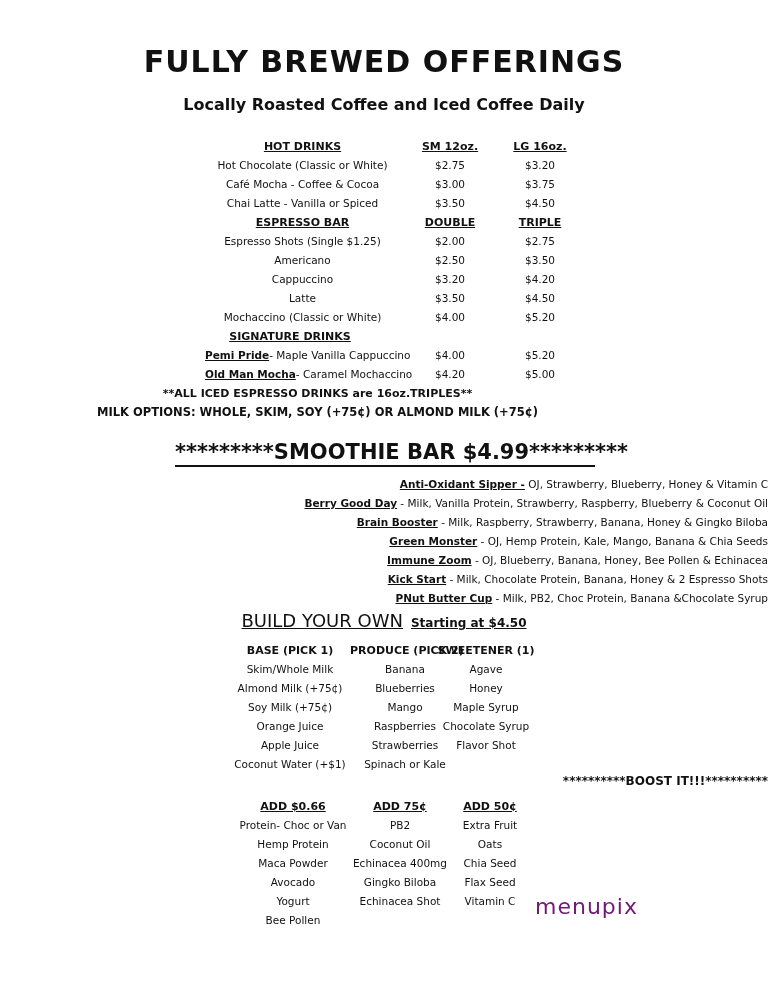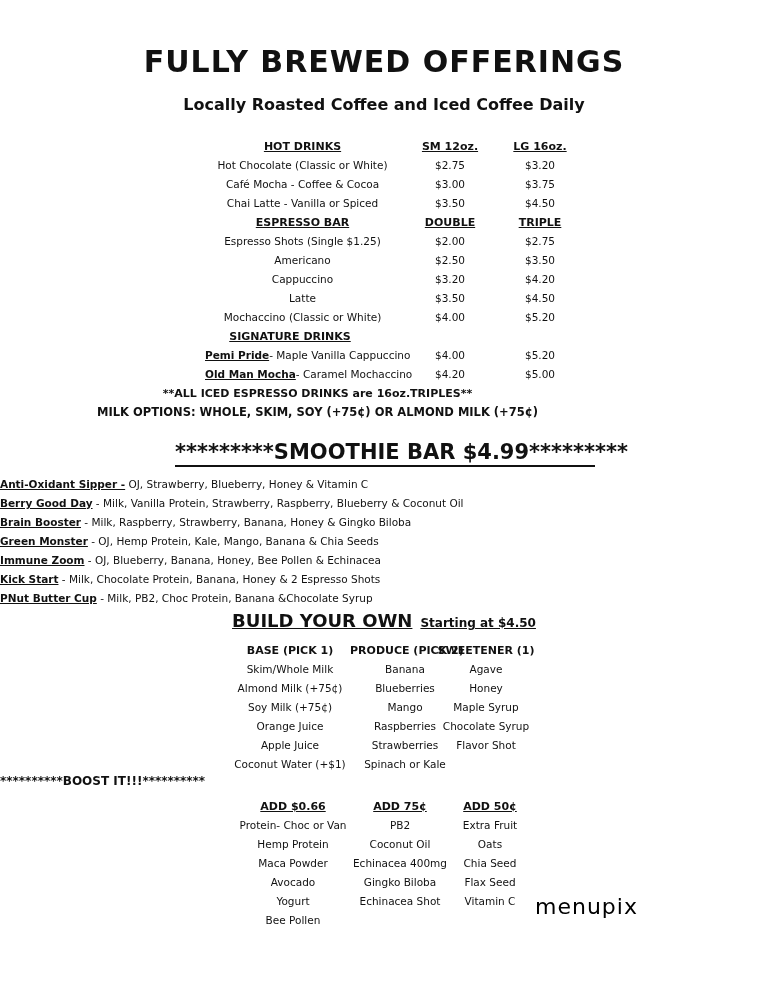--- a/index.html
+++ b/index.html
@@ -9,31 +9,31 @@
   .subtitle{left:0;width:768px;top:95px;text-align:center;font-size:16px;font-weight:bold;}
   .row{position:absolute;left:0;width:768px;height:18px;font-size:10.5px;}
   .row .c1{position:absolute;left:200px;width:205px;text-align:center;}
   .row .c2{position:absolute;left:415px;width:70px;text-align:center;}
   .row .c3{position:absolute;left:505px;width:70px;text-align:center;}
   .hdr{font-weight:bold;text-decoration:underline;font-size:11px;}
   .c1.left{text-align:left;left:205px;width:230px;}
   .b{font-weight:bold;text-decoration:underline;}
   .center-line{position:absolute;left:0;width:635px;text-align:center;font-size:11px;font-weight:bold;}
   .smoothie-title{position:absolute;left:175px;width:420px;top:440px;text-align:center;font-size:21px;font-weight:bold;border-bottom:2px solid #111;padding-bottom:1px;white-space:nowrap;}
-  .sm-row{position:absolute;left:0;width:768px;text-align:left;font-size:10.5px;white-space:nowrap;}
+  .sm-row{position:absolute;left:0;width:768px;text-align:right;font-size:10.5px;white-space:nowrap;}
   .sm-row .nm{font-weight:bold;text-decoration:underline;}
   .byo{position:absolute;left:0;width:768px;top:610px;text-align:center;white-space:nowrap;}
-  .byo .big{font-size:18px;font-weight:bold;text-decoration:underline;}
+  .byo .big{font-size:18px;font-weight:normal;text-decoration:underline;}
   .byo .small{font-size:12px;font-weight:bold;text-decoration:underline;margin-left:8px;}
   .col{position:absolute;text-align:center;font-size:10.5px;}
   .col div{height:19px;line-height:19px;white-space:nowrap;}
   .col .h{font-weight:bold;font-size:11px;}
   .col .hu{font-weight:bold;font-size:11px;text-decoration:underline;}
-  .boost{position:absolute;left:0;width:768px;top:774px;text-align:left;font-size:12px;font-weight:bold;}
-  .wm{position:absolute;left:535px;top:894px;font-size:22px;color:#000000;letter-spacing:1px;font-family:"DejaVu Sans",sans-serif;}
+  .boost{position:absolute;left:0;width:768px;top:774px;text-align:right;font-size:12px;font-weight:bold;}
+  .wm{position:absolute;left:535px;top:894px;font-size:22px;color:#701a75;letter-spacing:1px;font-family:"DejaVu Sans",sans-serif;}
 </style>
 </head>
 <body>
 
 <div class="abs title">FULLY BREWED OFFERINGS</div>
 <div class="abs subtitle">Locally Roasted Coffee and Iced Coffee Daily</div>
 
 <div class="row" style="top:140px">
   <span class="c1 hdr">HOT DRINKS</span>
   <span class="c2 hdr">SM 12oz.</span>

